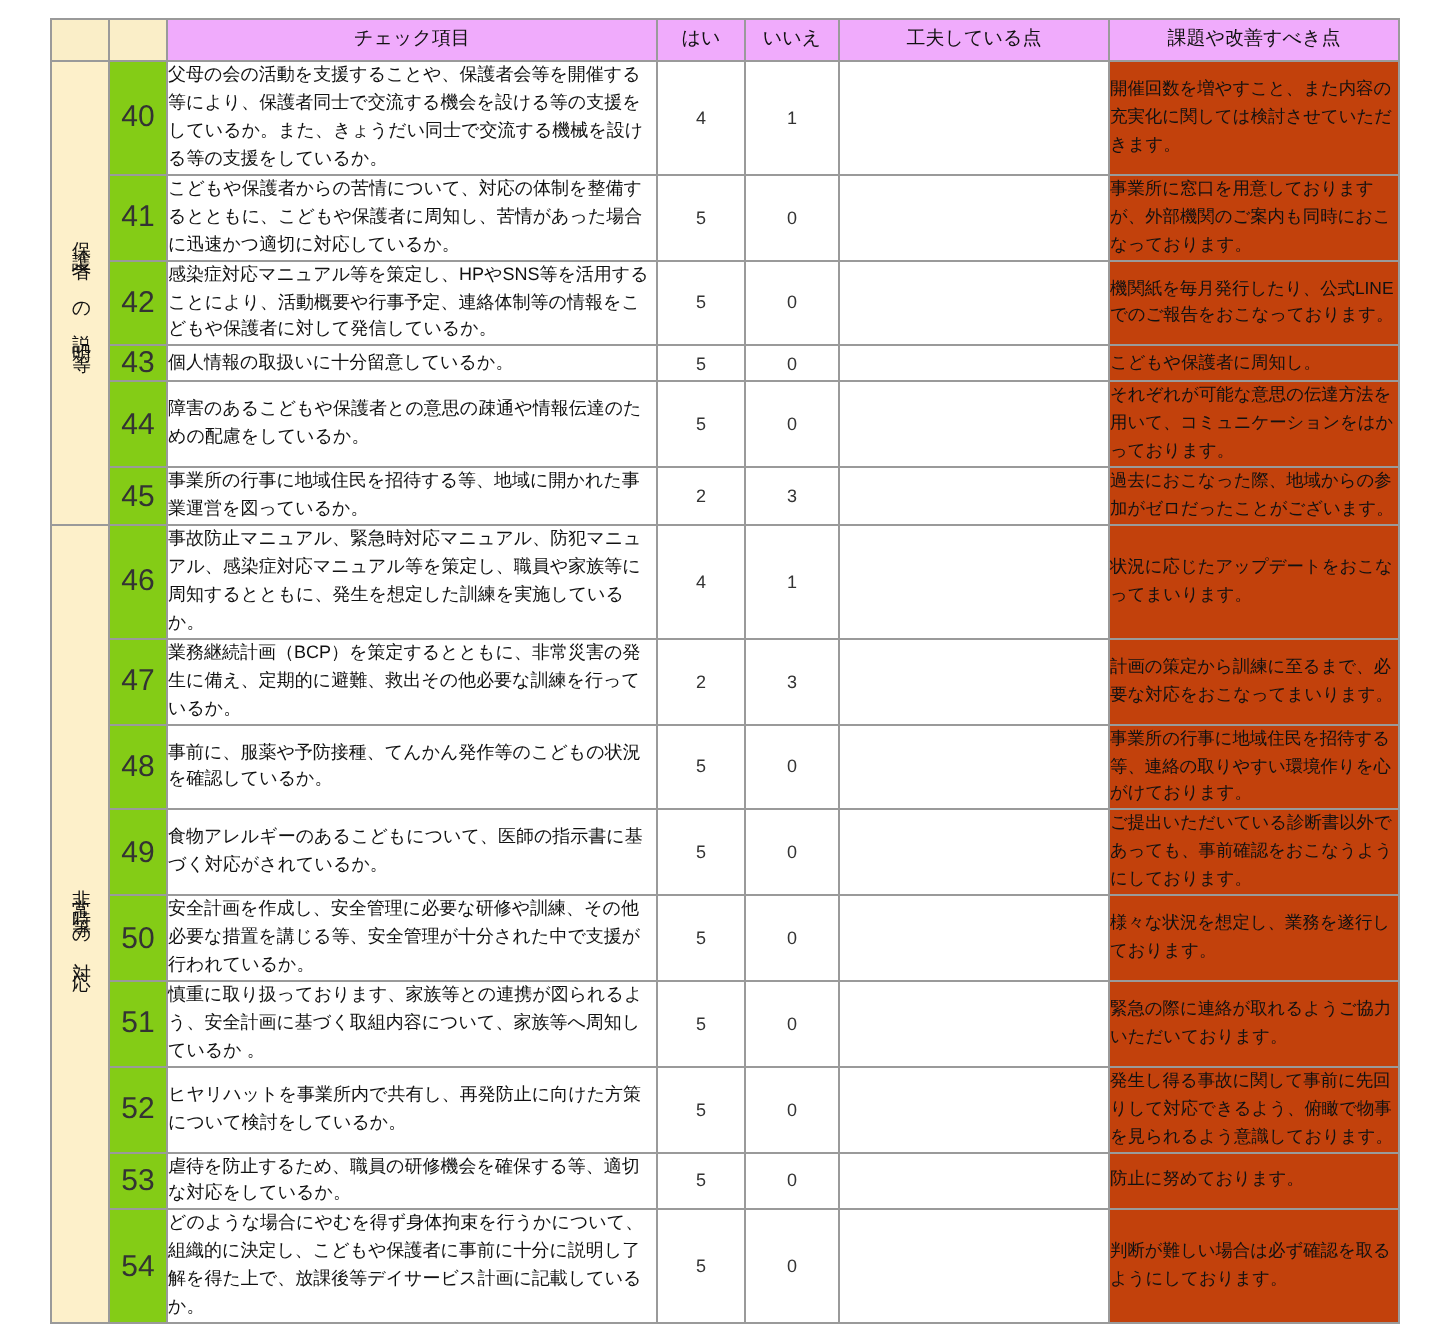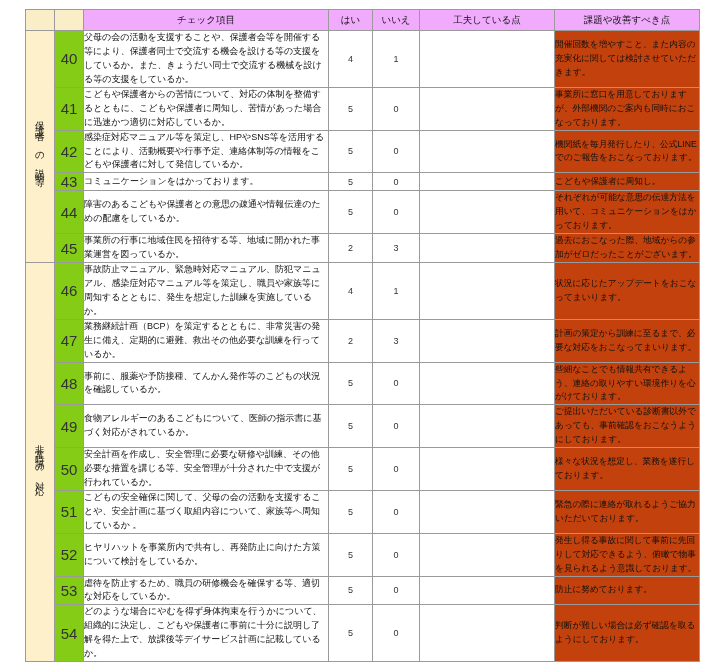--- a/index.html
+++ b/index.html
@@ -159,21 +159,21 @@
         <tr>
           <td class="num-cell">42</td>
           <td class="item-cell">感染症対応マニュアル等を策定し、HPやSNS等を活用することにより、活動概要や行事予定、連絡体制等の情報をこどもや保護者に対して発信しているか。</td>
           <td class="yes-cell">5</td>
           <td class="no-cell">0</td>
           <td class="good-cell"></td>
           <td class="issue-cell">機関紙を毎月発行したり、公式LINEでのご報告をおこなっております。</td>
         </tr>
         <tr>
           <td class="num-cell">43</td>
-          <td class="item-cell">コミュニケーションをはかっております。</td>
+          <td class="item-cell">個人情報の取扱いに十分留意しているか。</td>
           <td class="yes-cell">5</td>
           <td class="no-cell">0</td>
           <td class="good-cell"></td>
           <td class="issue-cell">こどもや保護者に周知し。</td>
         </tr>
         <tr>
           <td class="num-cell">44</td>
           <td class="item-cell">障害のあるこどもや保護者との意思の疎通や情報伝達のための配慮をしているか。</td>
           <td class="yes-cell">5</td>
           <td class="no-cell">0</td>
@@ -204,41 +204,41 @@
           <td class="no-cell">3</td>
           <td class="good-cell"></td>
           <td class="issue-cell">計画の策定から訓練に至るまで、必要な対応をおこなってまいります。</td>
         </tr>
         <tr>
           <td class="num-cell">48</td>
           <td class="item-cell">事前に、服薬や予防接種、てんかん発作等のこどもの状況を確認しているか。</td>
           <td class="yes-cell">5</td>
           <td class="no-cell">0</td>
           <td class="good-cell"></td>
-          <td class="issue-cell">些細なことでも情報共有できるよう、連絡の取りやすい環境作りを心がけております。</td>
+          <td class="issue-cell">事業所の行事に地域住民を招待する等、連絡の取りやすい環境作りを心がけております。</td>
         </tr>
         <tr>
           <td class="num-cell">49</td>
           <td class="item-cell">食物アレルギーのあるこどもについて、医師の指示書に基づく対応がされているか。</td>
           <td class="yes-cell">5</td>
           <td class="no-cell">0</td>
           <td class="good-cell"></td>
           <td class="issue-cell">ご提出いただいている診断書以外であっても、事前確認をおこなうようにしております。</td>
         </tr>
         <tr>
           <td class="num-cell">50</td>
           <td class="item-cell">安全計画を作成し、安全管理に必要な研修や訓練、その他必要な措置を講じる等、安全管理が十分された中で支援が行われているか。</td>
           <td class="yes-cell">5</td>
           <td class="no-cell">0</td>
           <td class="good-cell"></td>
           <td class="issue-cell">様々な状況を想定し、業務を遂行しております。</td>
         </tr>
         <tr>
           <td class="num-cell">51</td>
-          <td class="item-cell">こどもの安全確保に関して、父母の会の活動を支援することや、安全計画に基づく取組内容について、家族等へ周知しているか 。</td>
+          <td class="item-cell">慎重に取り扱っております、家族等との連携が図られるよう、安全計画に基づく取組内容について、家族等へ周知しているか 。</td>
           <td class="yes-cell">5</td>
           <td class="no-cell">0</td>
           <td class="good-cell"></td>
           <td class="issue-cell">緊急の際に連絡が取れるようご協力いただいております。</td>
         </tr>
         <tr>
           <td class="num-cell">52</td>
           <td class="item-cell">ヒヤリハットを事業所内で共有し、再発防止に向けた方策について検討をしているか。</td>
           <td class="yes-cell">5</td>
           <td class="no-cell">0</td>

